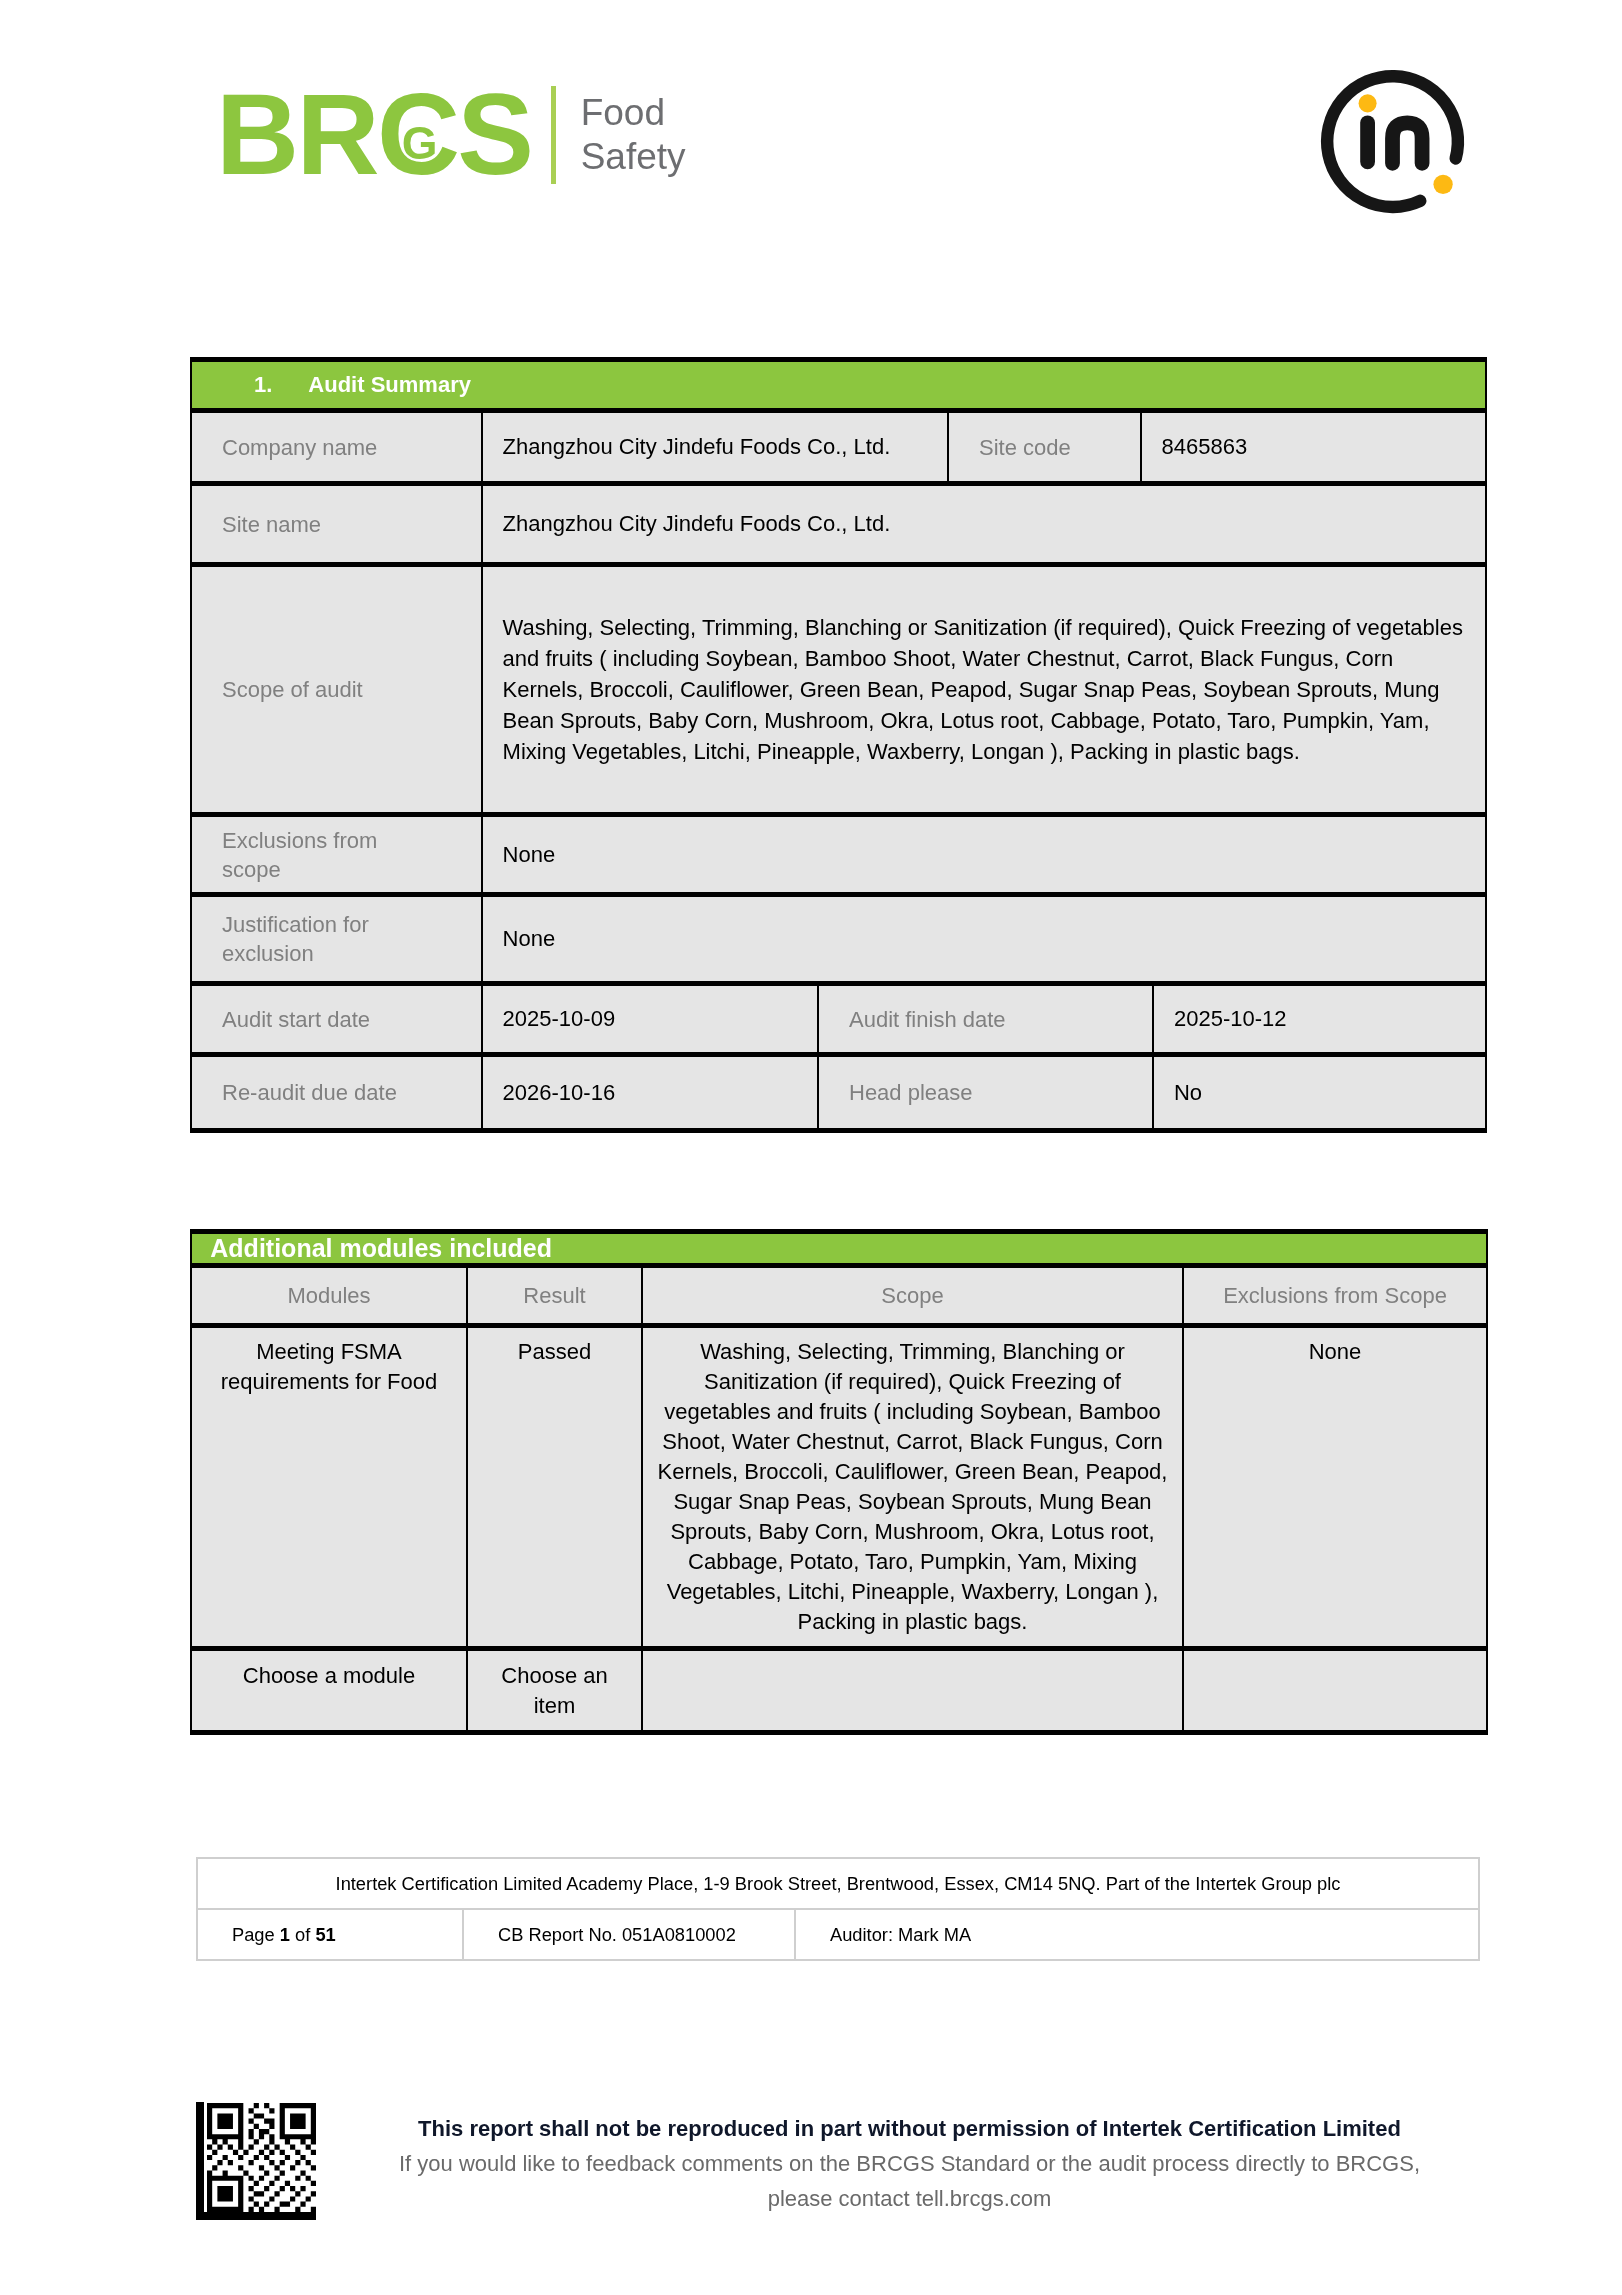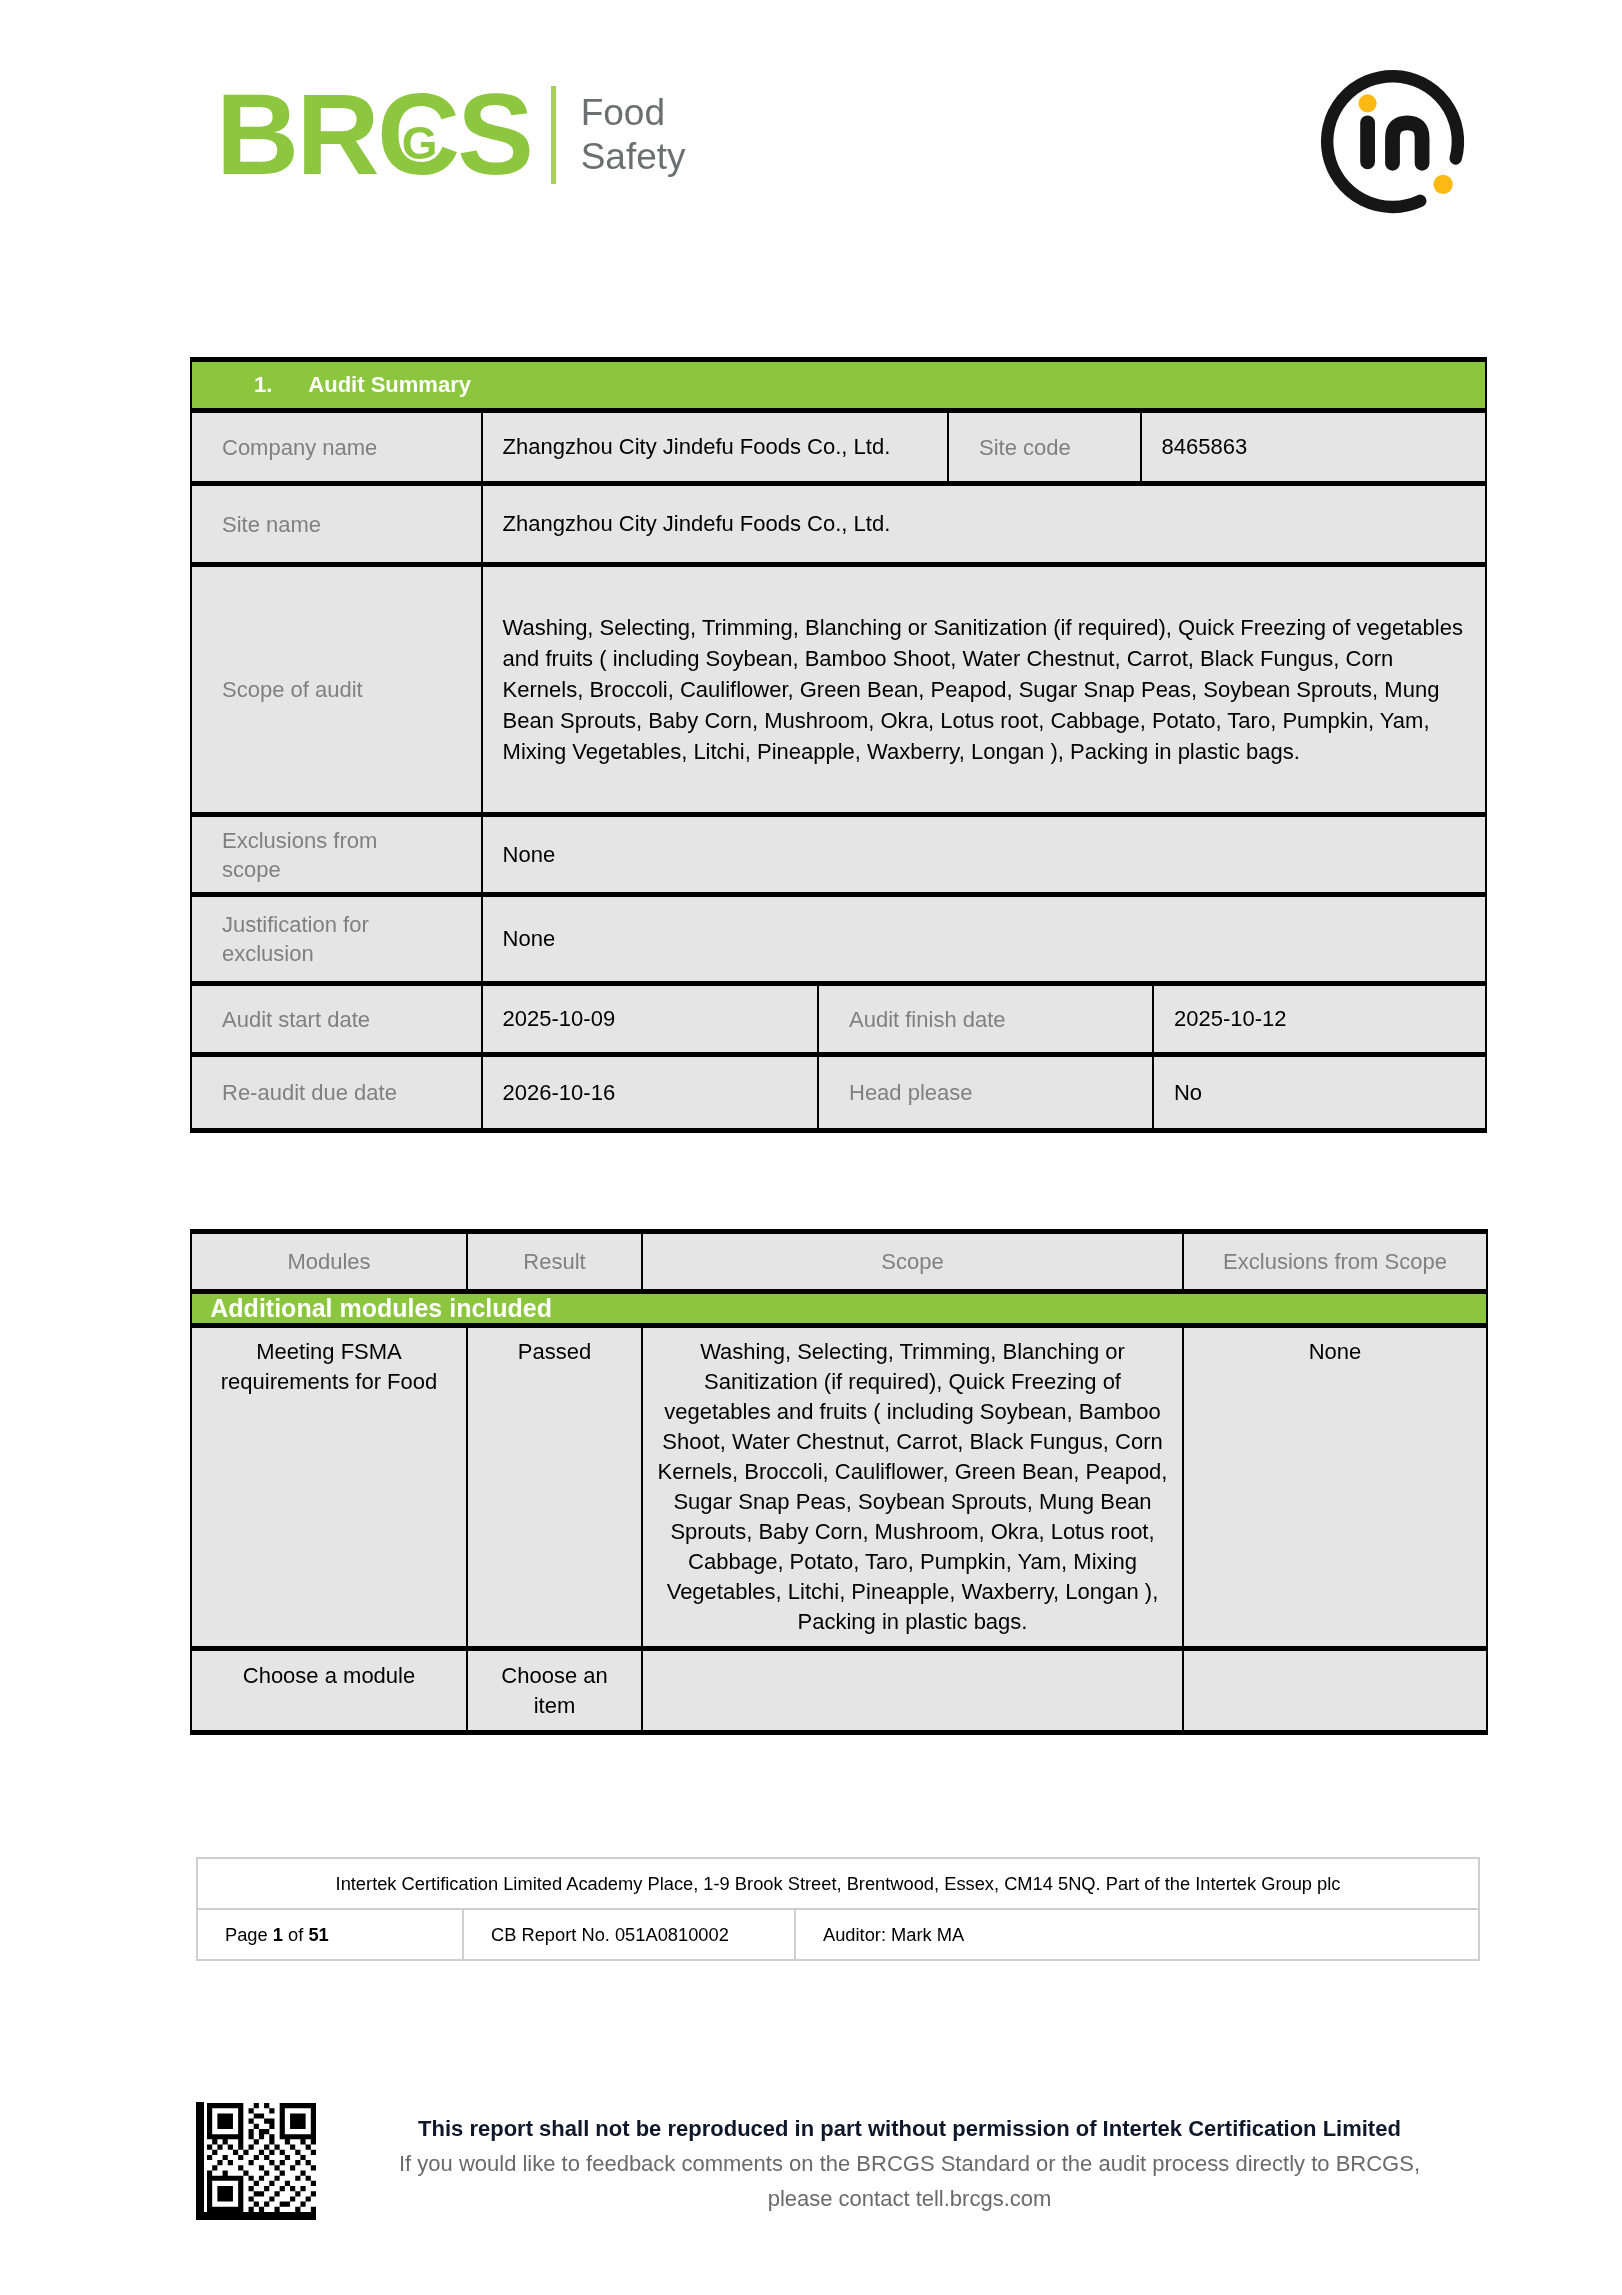--- a/index.html
+++ b/index.html
@@ -37,21 +37,21 @@
   .t1 td.val { padding:6.5px 15.7px 6.5px 19.6px; line-height:30px; }
   .t1 td.scope-val { line-height:31px; }
 
   .t2 td.colhead { color:#808080; text-align:center; height:60px; vertical-align:middle; }
   .t2 td.cell { text-align:center; vertical-align:top; padding:9.2px 11.8px; line-height:30px; }
 
   
   table.tf { position:absolute; left:196px; top:1857px; width:1283px; border-collapse:collapse; table-layout:fixed; background:#fff; }
   table.tf td { border:2px solid #CFCFCF; font-size:18.3px; color:#000; vertical-align:middle; }
   .tf td.addr { text-align:center; height:51px; padding:0 13px; }
-  .tf td.fcell { height:51px; padding-left:27px; }
+  .tf td.fcell { height:51px; padding-left:34px; }
   .bold { font-weight:bold; }
 
   
   .qr-wrap { position:absolute; left:196px; top:2102px; width:120px; height:118px;
              border-left:8.5px solid #000; border-bottom:8.5px solid #000; background:#fff;
              padding:1.3px 0 2.6px 3.3px; }
   .notice { position:absolute; left:314px; top:2111px; width:1191px; text-align:center;
             font-size:22px; line-height:35px; }
   .notice-green { color:#0f172a; font-weight:bold; }
   .notice-gray { color:#6A6A6A;text-align:center; }
@@ -138,27 +138,27 @@
 
   <table class="t t2">
     <colgroup>
       <col style="width:276px">
         <col style="width:175px">
         <col style="width:541px">
         <col style="width:304px">
     </colgroup>
     <tbody>
         <tr>
+      <td class="band" colspan="4">Additional modules included</td>
+    </tr>
+    <tr>
       <td class="colhead">Modules</td>
       <td class="colhead">Result</td>
       <td class="colhead">Scope</td>
       <td class="colhead">Exclusions from Scope</td>
-    </tr>
-    <tr>
-      <td class="band" colspan="4">Additional modules included</td>
     </tr>
     <tr>
       <td class="cell">Meeting FSMA requirements for Food</td>
       <td class="cell">Passed</td>
       <td class="cell">Washing, Selecting, Trimming, Blanching or Sanitization (if required), Quick Freezing of vegetables and fruits ( including Soybean, Bamboo Shoot, Water Chestnut, Carrot, Black Fungus, Corn Kernels, Broccoli, Cauliflower, Green Bean, Peapod, Sugar Snap Peas, Soybean Sprouts, Mung Bean Sprouts, Baby Corn, Mushroom, Okra, Lotus root, Cabbage, Potato, Taro, Pumpkin, Yam, Mixing Vegetables, Litchi, Pineapple, Waxberry, Longan ), Packing in plastic bags.</td>
       <td class="cell">None</td>
     </tr>
     <tr>
       <td class="cell" style="height:62px">Choose a module</td>
       <td class="cell">Choose an item</td>

